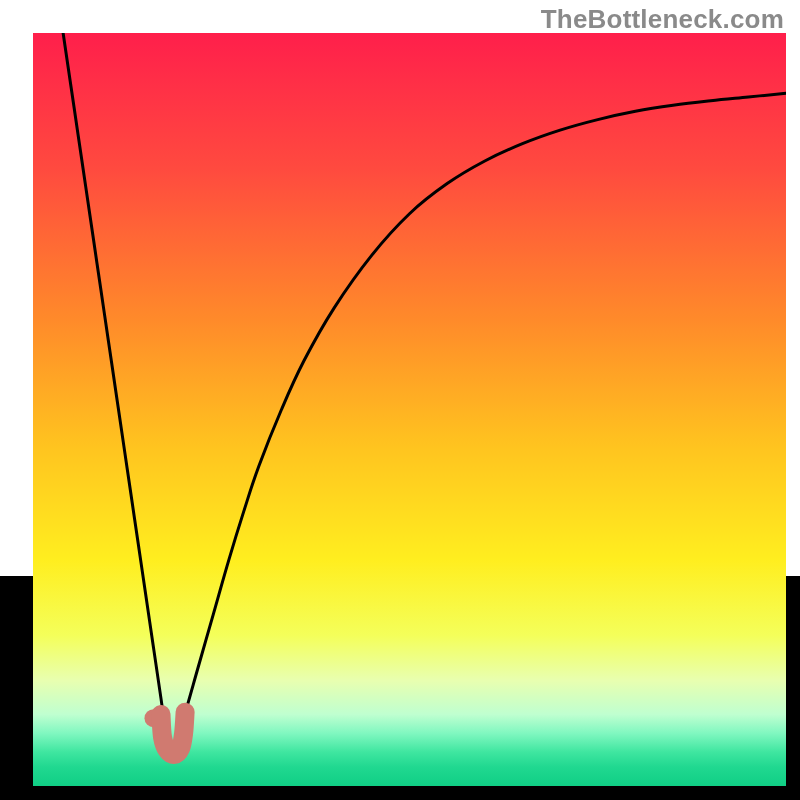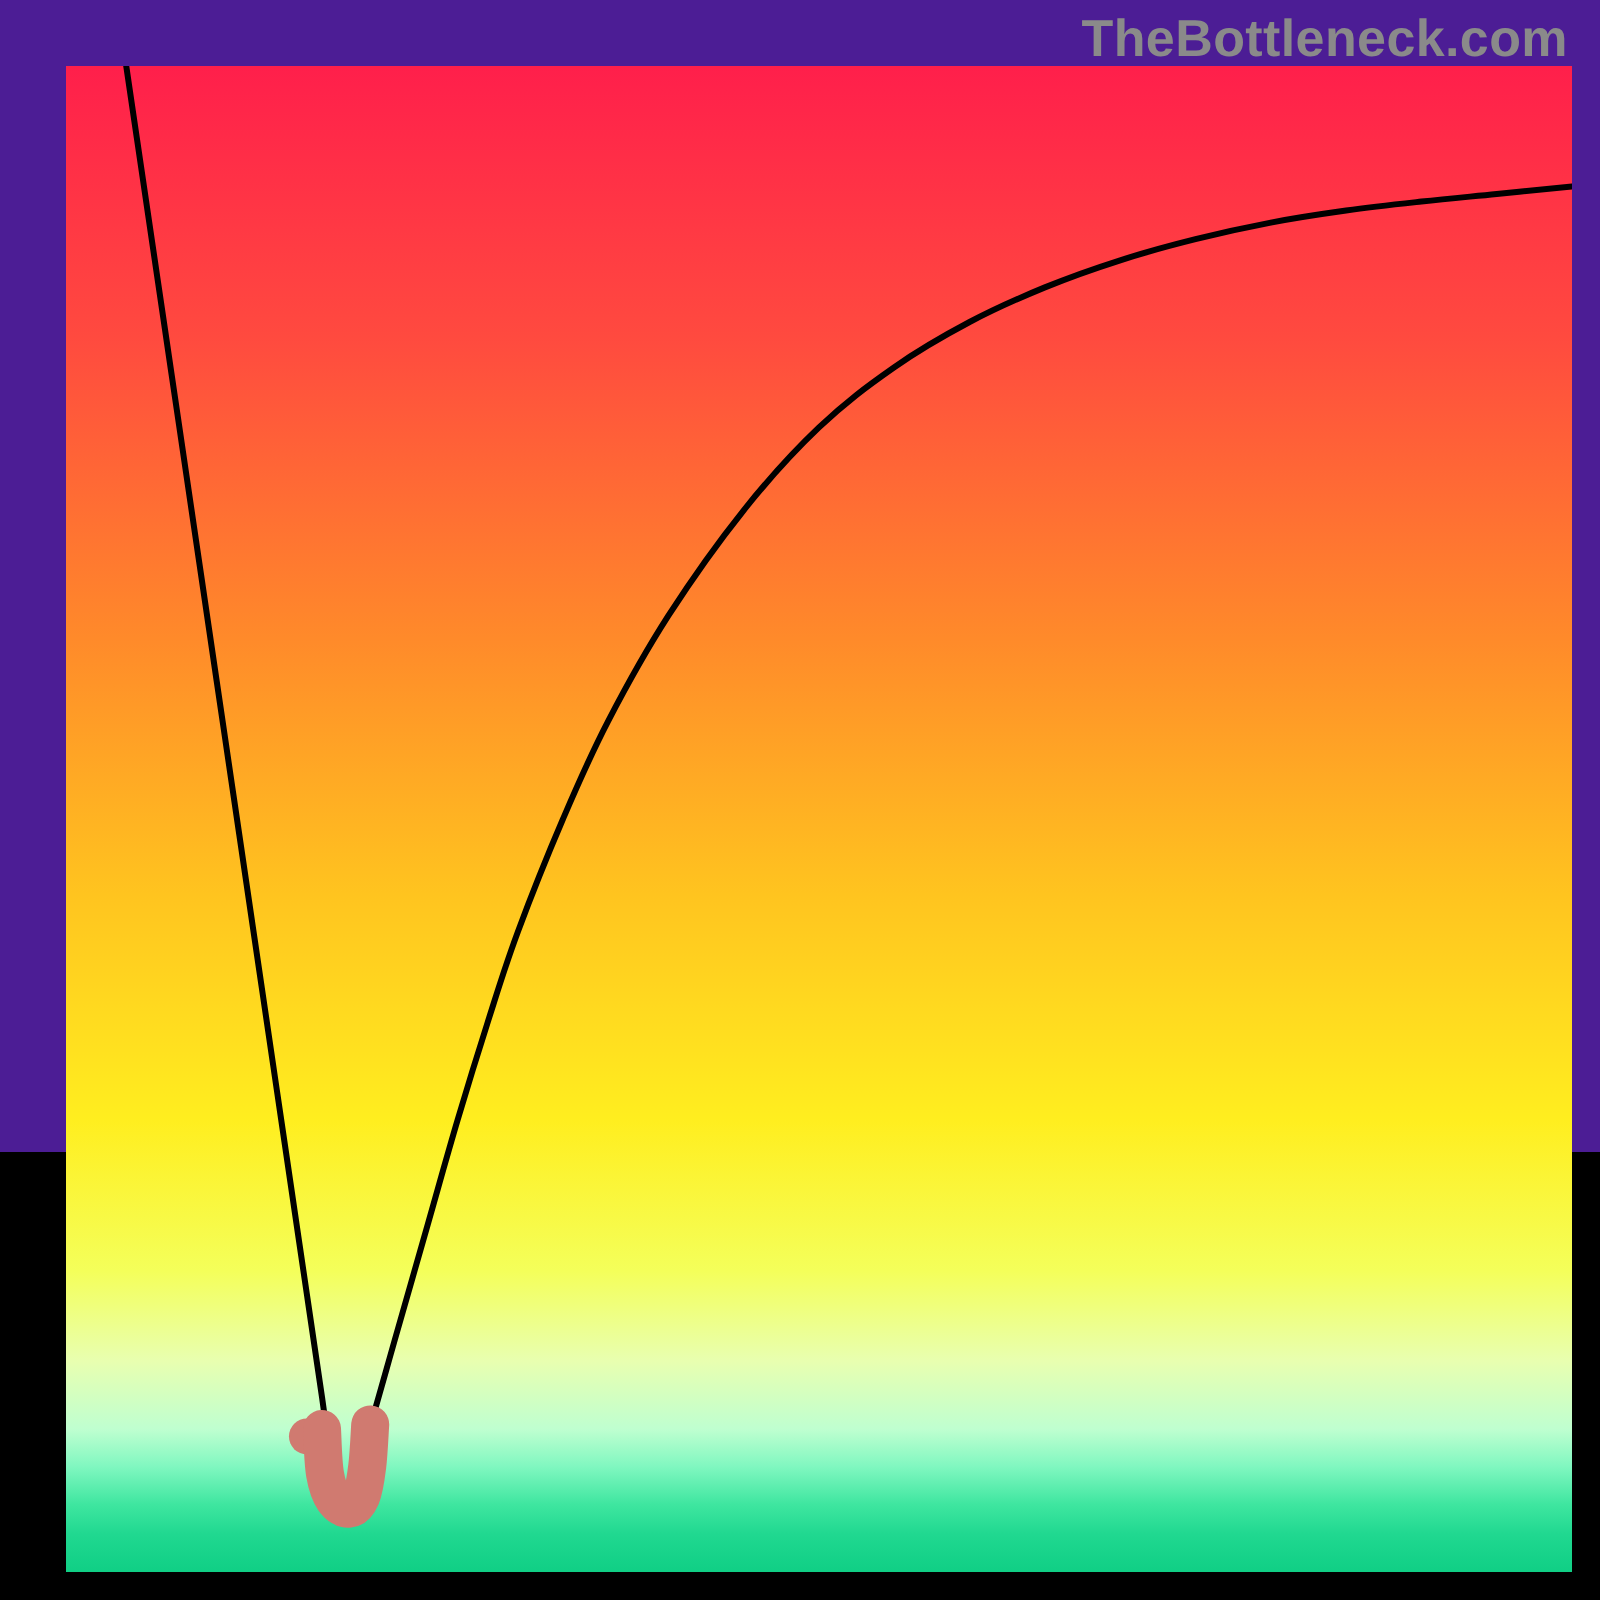--- a/index.html
+++ b/index.html
@@ -9,21 +9,21 @@
     height: 800px;
     background: #000;
     overflow: hidden;
   }
   .frame {
     position: absolute;
     left: 0;
     top: 0;
     width: 800px;
     height: 576px;
-    background: #4c1d95;
+    background: #ffffff;
   }
   .plot {
     position: absolute;
     left: 33px;
     top: 33px;
     width: 753px;
     height: 753px;
     overflow: hidden;
   }
   .watermark {

